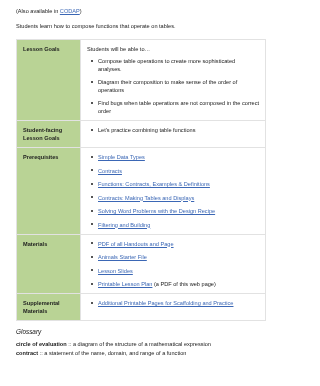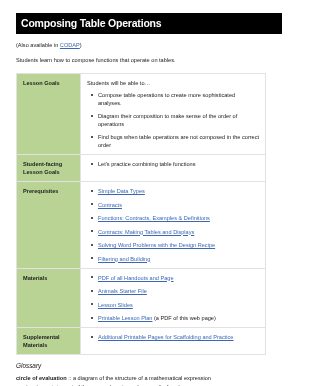--- a/index.html
+++ b/index.html
@@ -130,23 +130,20 @@
   }
   .glossary .term {
     font-weight: bold;
   }
 </style>
 </head>
 <body>
 
 <div class="page">
 
-  <div class="title-bar">
-    <div class="title">Composing Table Operations</div>
-  </div>
 
   <div class="subnote">
     <span>(Also available in </span><a class="link" href="#">CODAP</a><span>)</span>
   </div>
 
   <div class="intro">Students learn how to compose functions that operate on tables.</div>
 
   <table class="lesson">
     <tbody>
       <tr>

